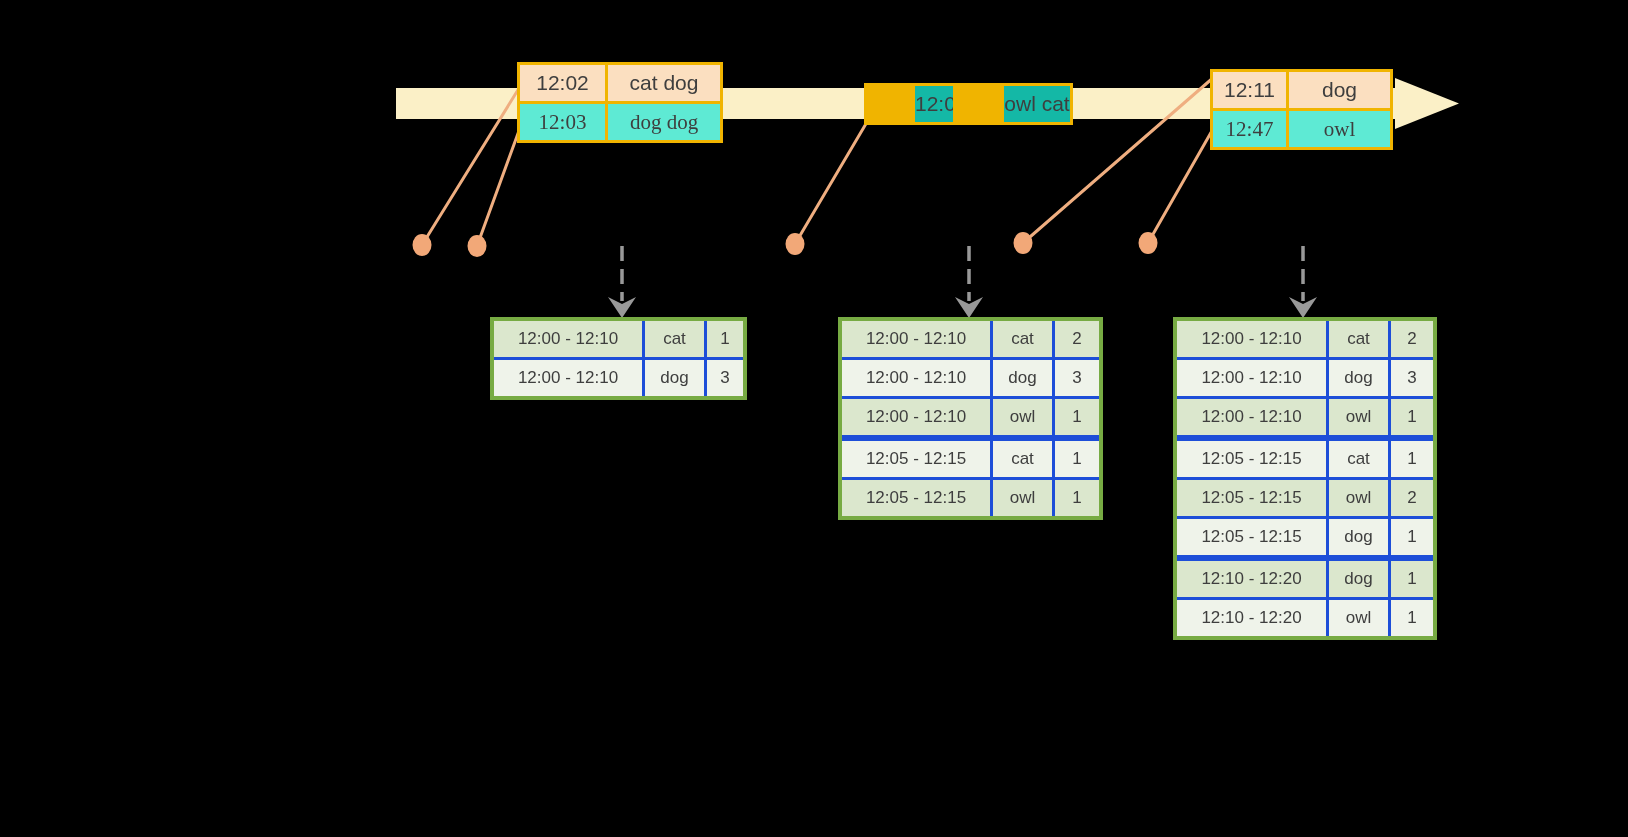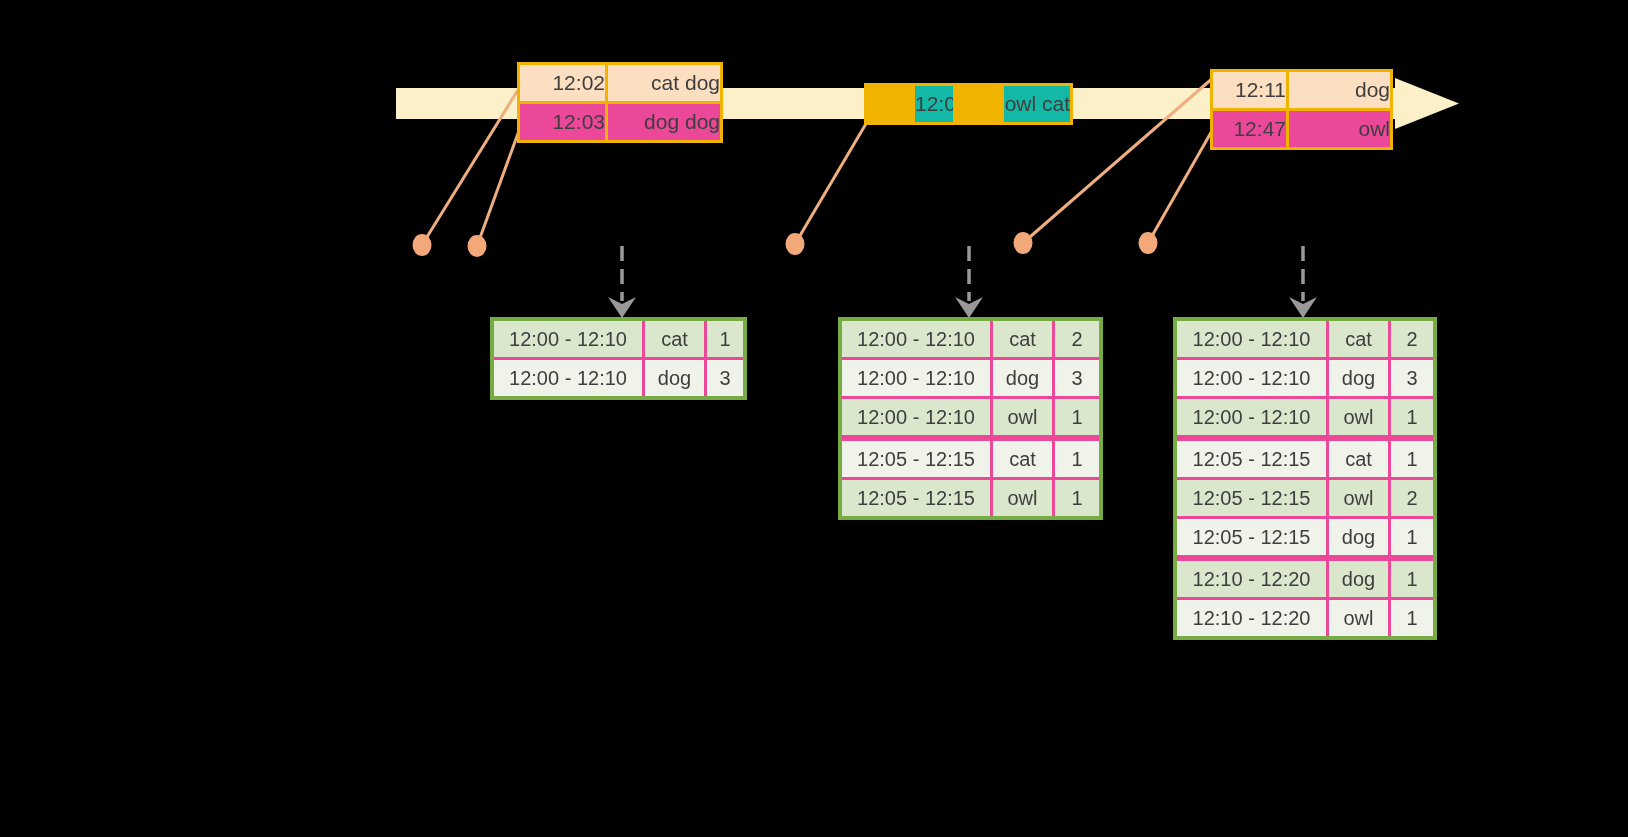--- a/index.html
+++ b/index.html
@@ -9,35 +9,35 @@
   }
   .stage svg{position:absolute;left:0;top:0;}
 
   
   .ebox{
     position:absolute;display:grid;gap:3px;
     background:#F0B400;border:3px solid #F0B400;
     font-size:21px;
   }
   .ebox .ecell{
-    height:36px;line-height:36px;text-align:right;
+    height:36px;line-height:36px;text-align:center;
     white-space:nowrap;overflow:hidden;
   }
   .fill-peach{background:#FBDFC0;}
-  .fill-cream{background:#ec4899;}
+  .fill-cream{background:#5eead4;font-family:Liberation Serif, serif;}
   .fill-peach2{background:#14b8a6;margin-left:48px;}
   #ebox1{left:517px;top:62px;grid-template-columns:85px 112px;}
   #ebox2{left:864px;top:83px;grid-template-columns:86px 114px;}
   #ebox3{left:1210px;top:69px;grid-template-columns:73px 101px;}
 
   
   .gtable{
     position:absolute;display:flex;flex-direction:column;
-    background:#ec4899;border:4px solid #77AB43;
-    font-size:20px;
+    background:#1d4ed8;border:4px solid #77AB43;
+    font-size:17px;
   }
   .grow{display:grid;gap:3px;}
   .grow + .grow{margin-top:3px;}
   .grow.gs{margin-top:6px;}
   .gtable .cell{
     height:36px;line-height:36px;text-align:center;white-space:nowrap;overflow:hidden;
   }
   .r-shaded .cell{background:#DBE7CD;}
   .r-light  .cell{background:#EFF3EA;}
   #t1{left:490px;top:317px;} #t1 .grow{grid-template-columns:148px 59px 36px;}

